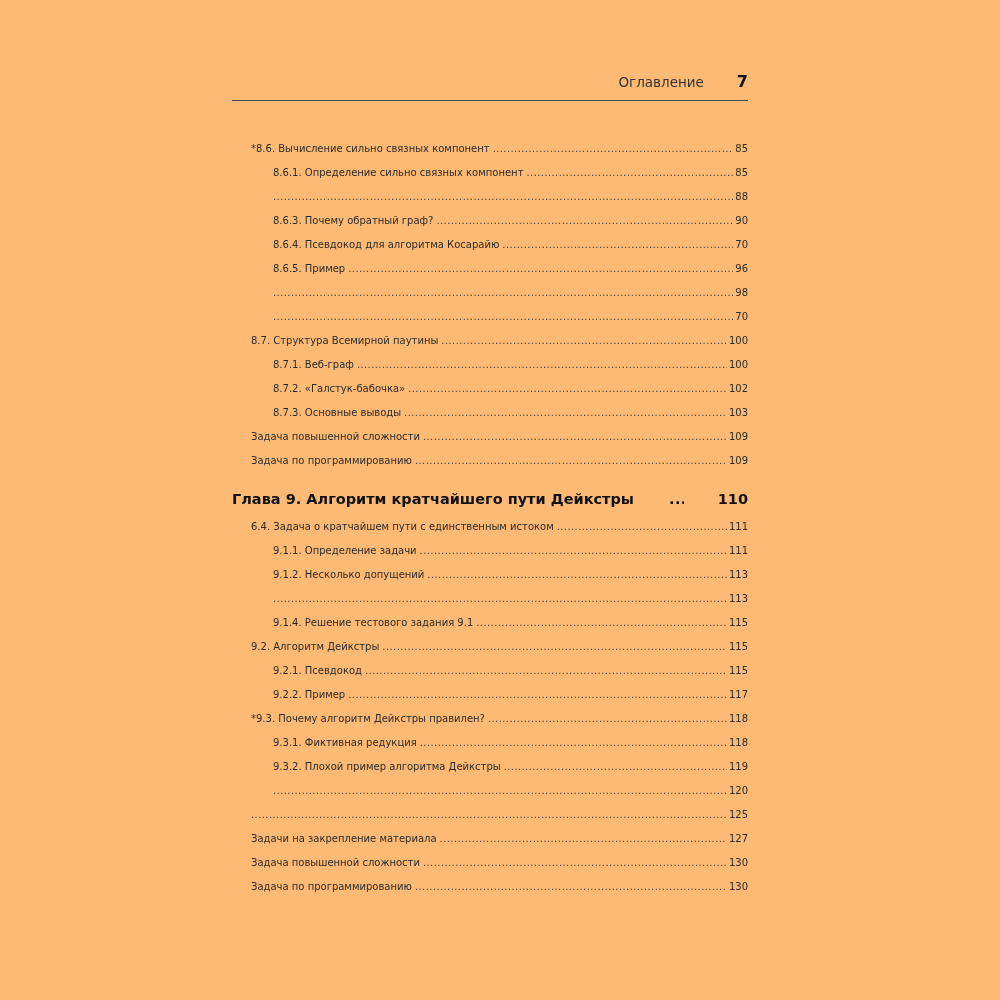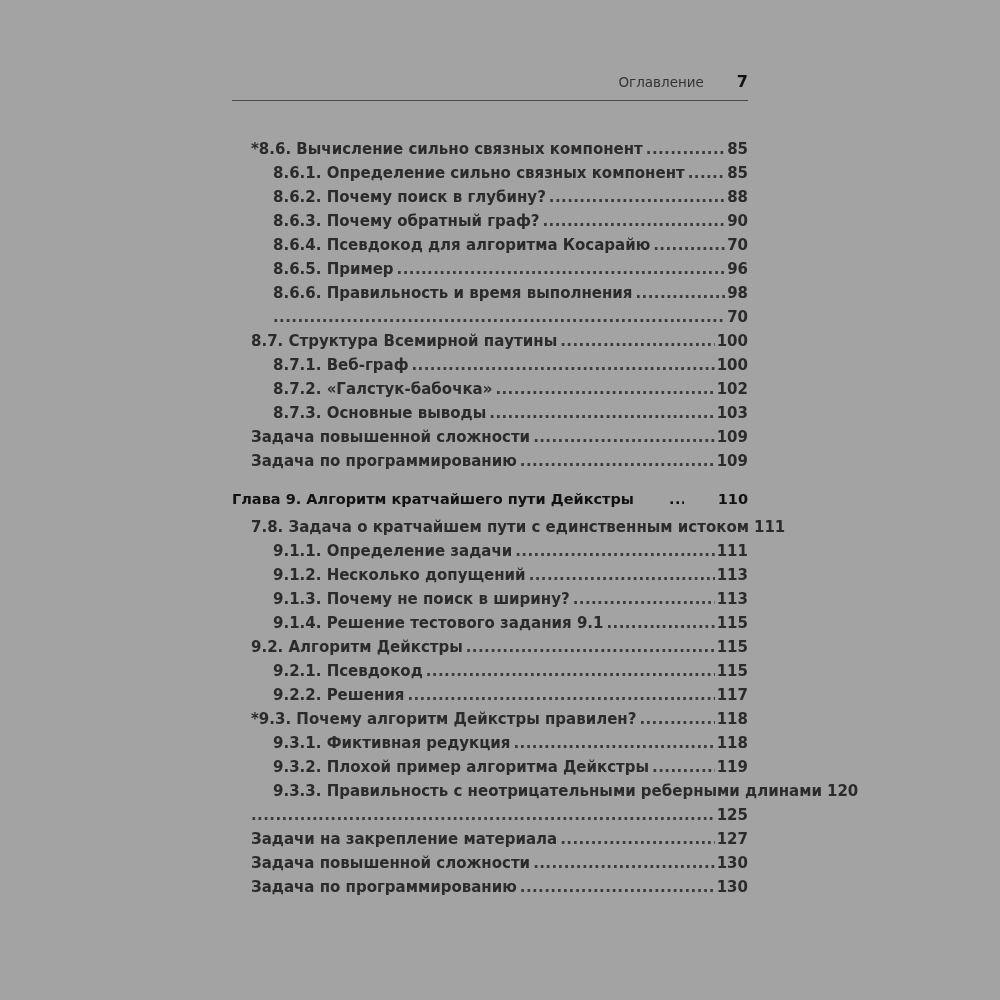--- a/index.html
+++ b/index.html
@@ -6,21 +6,21 @@
   html, body {
     margin: 0;
     padding: 0;
     background: #ffffff;
     font-family: "DejaVu Sans", "Liberation Sans", sans-serif;
   }
   .page {
     position: relative;
     width: 1000px;
     height: 1000px;
-    background: #a3a3a3;
+    background: #fdba74;
     overflow: hidden;
   }
   .content {
     position: absolute;
     left: 232px;
     top: 0;
     width: 516px;
   }
   .header {
     display: flex;
@@ -39,25 +39,24 @@
     font-weight: bold;
     color: #111111;
     margin-left: 33px;
   }
   .toc {
     margin-top: 36px;
   }
   .toc-row {
     display: flex;
     align-items: baseline;
-    font-size: 15px;
+    font-size: 10px;
     line-height: 24px;
     color: #2b2b2b;
     white-space: nowrap;
-    font-weight: bold;
   }
   .toc-label {
     flex: 0 0 auto;
     padding-right: 3px;
   }
   .toc-dots {
     flex: 1 1 auto;
     overflow: hidden;
     letter-spacing: 0.4px;
     color: #3a3a3a;
@@ -93,41 +92,39 @@
           <span class="toc-label">*8.6. Вычисление сильно связных компонент</span>
           <span class="toc-dots">....................................................................................................................................................................................................................................................................</span>
           <span class="toc-page">85</span>
         </div>
         <div class="toc-row level-2">
           <span class="toc-label">8.6.1. Определение сильно связных компонент</span>
           <span class="toc-dots">....................................................................................................................................................................................................................................................................</span>
           <span class="toc-page">85</span>
         </div>
         <div class="toc-row level-2">
-          <span class="toc-label">8.6.2. Почему поиск в глубину?</span>
           <span class="toc-dots">....................................................................................................................................................................................................................................................................</span>
           <span class="toc-page">88</span>
         </div>
         <div class="toc-row level-2">
           <span class="toc-label">8.6.3. Почему обратный граф?</span>
           <span class="toc-dots">....................................................................................................................................................................................................................................................................</span>
           <span class="toc-page">90</span>
         </div>
         <div class="toc-row level-2">
           <span class="toc-label">8.6.4. Псевдокод для алгоритма Косарайю</span>
           <span class="toc-dots">....................................................................................................................................................................................................................................................................</span>
           <span class="toc-page">70</span>
         </div>
         <div class="toc-row level-2">
           <span class="toc-label">8.6.5. Пример</span>
           <span class="toc-dots">....................................................................................................................................................................................................................................................................</span>
           <span class="toc-page">96</span>
         </div>
         <div class="toc-row level-2">
-          <span class="toc-label">8.6.6. Правильность и время выполнения</span>
           <span class="toc-dots">....................................................................................................................................................................................................................................................................</span>
           <span class="toc-page">98</span>
         </div>
         <div class="toc-row level-2">
           <span class="toc-dots">....................................................................................................................................................................................................................................................................</span>
           <span class="toc-page">70</span>
         </div>
         <div class="toc-row level-1">
           <span class="toc-label">8.7. Структура Всемирной паутины</span>
           <span class="toc-dots">....................................................................................................................................................................................................................................................................</span>
@@ -157,76 +154,74 @@
           <span class="toc-label">Задача по программированию</span>
           <span class="toc-dots">....................................................................................................................................................................................................................................................................</span>
           <span class="toc-page">109</span>
         </div>
         <div class="toc-row level-0 chapter">
           <span class="toc-label">Глава 9. Алгоритм кратчайшего пути Дейкстры</span>
           <span class="toc-dots">....................................................................................................................................................................................................................................................................</span>
           <span class="toc-page">110</span>
         </div>
         <div class="toc-row level-1">
-          <span class="toc-label">7.8. Задача о кратчайшем пути с единственным истоком</span>
+          <span class="toc-label">6.4. Задача о кратчайшем пути с единственным истоком</span>
           <span class="toc-dots">....................................................................................................................................................................................................................................................................</span>
           <span class="toc-page">111</span>
         </div>
         <div class="toc-row level-2">
           <span class="toc-label">9.1.1. Определение задачи</span>
           <span class="toc-dots">....................................................................................................................................................................................................................................................................</span>
           <span class="toc-page">111</span>
         </div>
         <div class="toc-row level-2">
           <span class="toc-label">9.1.2. Несколько допущений</span>
           <span class="toc-dots">....................................................................................................................................................................................................................................................................</span>
           <span class="toc-page">113</span>
         </div>
         <div class="toc-row level-2">
-          <span class="toc-label">9.1.3. Почему не поиск в ширину?</span>
           <span class="toc-dots">....................................................................................................................................................................................................................................................................</span>
           <span class="toc-page">113</span>
         </div>
         <div class="toc-row level-2">
           <span class="toc-label">9.1.4. Решение тестового задания 9.1</span>
           <span class="toc-dots">....................................................................................................................................................................................................................................................................</span>
           <span class="toc-page">115</span>
         </div>
         <div class="toc-row level-1">
           <span class="toc-label">9.2. Алгоритм Дейкстры</span>
           <span class="toc-dots">....................................................................................................................................................................................................................................................................</span>
           <span class="toc-page">115</span>
         </div>
         <div class="toc-row level-2">
           <span class="toc-label">9.2.1. Псевдокод</span>
           <span class="toc-dots">....................................................................................................................................................................................................................................................................</span>
           <span class="toc-page">115</span>
         </div>
         <div class="toc-row level-2">
-          <span class="toc-label">9.2.2. Решения</span>
+          <span class="toc-label">9.2.2. Пример</span>
           <span class="toc-dots">....................................................................................................................................................................................................................................................................</span>
           <span class="toc-page">117</span>
         </div>
         <div class="toc-row level-1">
           <span class="toc-label">*9.3. Почему алгоритм Дейкстры правилен?</span>
           <span class="toc-dots">....................................................................................................................................................................................................................................................................</span>
           <span class="toc-page">118</span>
         </div>
         <div class="toc-row level-2">
           <span class="toc-label">9.3.1. Фиктивная редукция</span>
           <span class="toc-dots">....................................................................................................................................................................................................................................................................</span>
           <span class="toc-page">118</span>
         </div>
         <div class="toc-row level-2">
           <span class="toc-label">9.3.2. Плохой пример алгоритма Дейкстры</span>
           <span class="toc-dots">....................................................................................................................................................................................................................................................................</span>
           <span class="toc-page">119</span>
         </div>
         <div class="toc-row level-2">
-          <span class="toc-label">9.3.3. Правильность с неотрицательными реберными длинами</span>
           <span class="toc-dots">....................................................................................................................................................................................................................................................................</span>
           <span class="toc-page">120</span>
         </div>
         <div class="toc-row level-1">
           <span class="toc-dots">....................................................................................................................................................................................................................................................................</span>
           <span class="toc-page">125</span>
         </div>
         <div class="toc-row level-1">
           <span class="toc-label">Задачи на закрепление материала</span>
           <span class="toc-dots">....................................................................................................................................................................................................................................................................</span>

